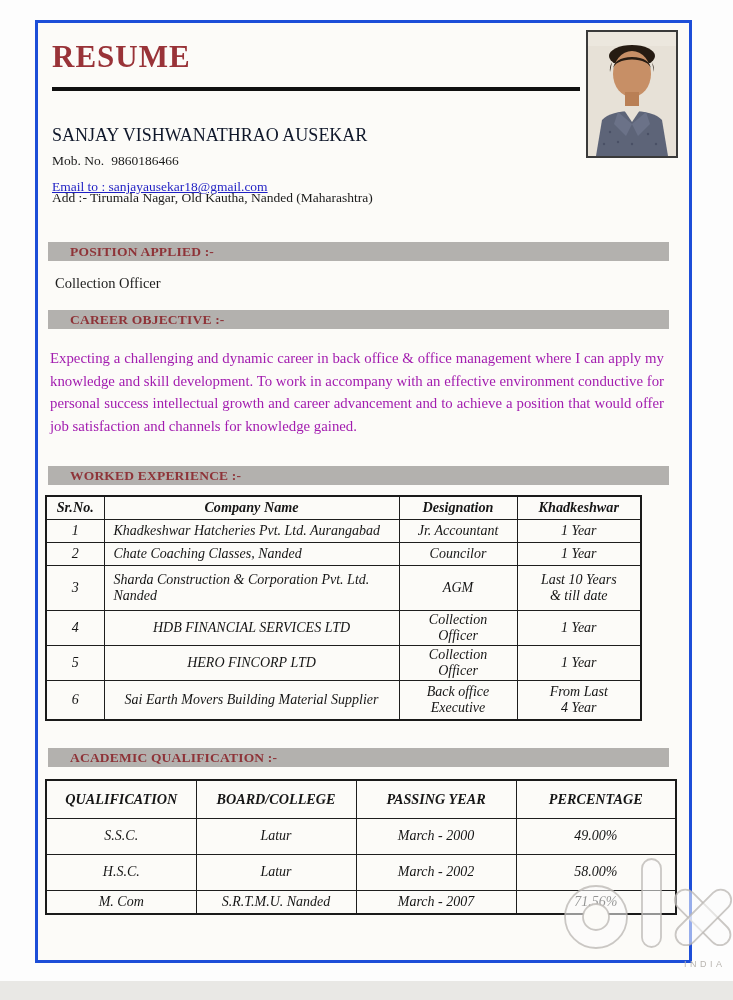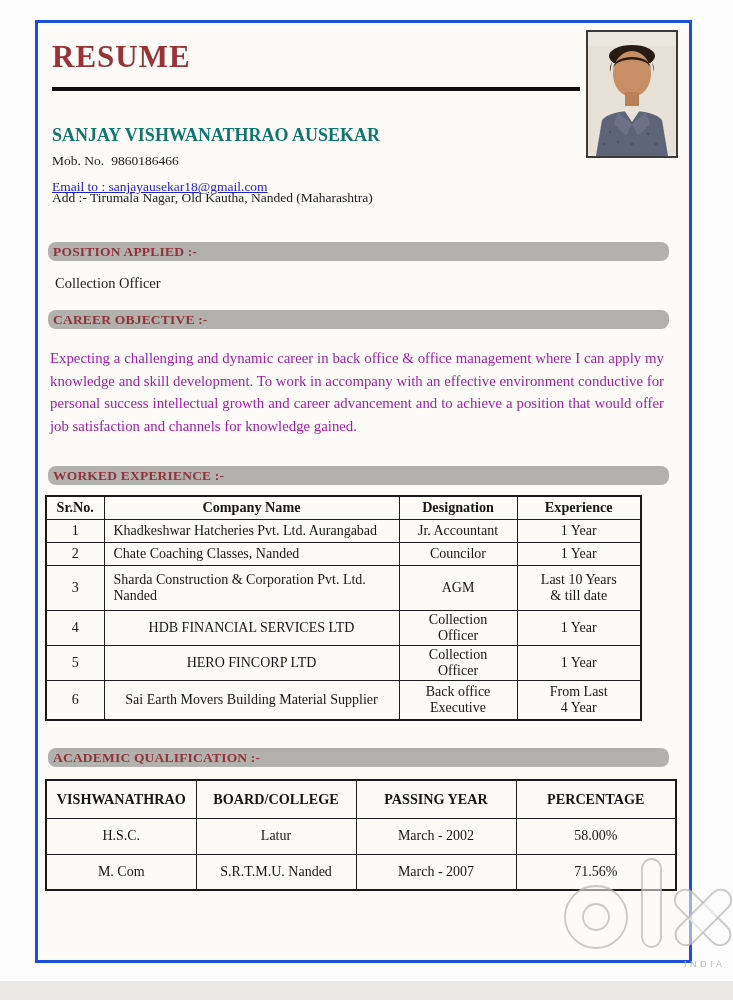--- a/index.html
+++ b/index.html
@@ -18,48 +18,48 @@
     position:absolute;left:14px;top:16px;font-size:31px;font-weight:bold;
     color:#993338;letter-spacing:1px;
   }
   .title-underline{position:absolute;left:14px;top:64px;width:528px;height:4px;background:#101010;}
 
   .photo{
     position:absolute;left:548px;top:7px;width:92px;height:128px;
     border:2px solid #3a3a3a;background:#e6e0d6;box-sizing:border-box;overflow:hidden;
   }
 
-  .name{position:absolute;left:14px;top:102px;font-size:18px;font-weight:bold;color:#0f766e;}
+  .name{position:absolute;left:14px;top:102px;font-size:18px;font-weight:normal;color:#0f172a;}
   .contact-line{position:absolute;left:14px;font-size:13.5px;color:#1b1b1b;}
   .mob{top:130px;}
   .email{top:148px;color:#1f1fc4;text-decoration:underline;cursor:pointer;margin-top:8px;}
   .addr{top:167px;}
   .mob .num{margin-left:7px;}
 
   .bar{
     position:absolute;left:10px;width:621px;height:19px;background:#b3b1ae;
     font-size:13.5px;font-weight:bold;color:#8e3338;line-height:19px;
-    padding-left:5px;box-sizing:border-box;letter-spacing:0.2px;border-radius:8px;
+    padding-left:22px;box-sizing:border-box;letter-spacing:0.2px;
   }
   .bar1{top:219px;}
   .bar2{top:287px;}
   .bar3{top:443px;}
   .bar4{top:725px;}
 
   .position-value{position:absolute;left:17px;top:252px;font-size:14.5px;}
 
   .objective{
     position:absolute;left:12px;top:324px;width:614px;font-size:14.8px;
     line-height:22.5px;text-align:justify;color:#a21caf;
   }
 
   table{border-collapse:collapse;position:absolute;background:transparent;}
   td,th{
     border:1.5px solid #1e1e1e;font-size:14px;text-align:center;
-    vertical-align:middle;padding:1px 4px;white-space:pre-line;color:#151515;
+    vertical-align:middle;padding:1px 4px;white-space:pre-line;color:#151515;font-style:italic;
   }
   th{font-weight:bold;font-size:14.2px;}
   .exp-table{left:7px;top:472px;border:2.5px solid #1a1a1a;}
   .exp-table col.c-sr{width:58px;}
   .exp-table col.c-co{width:295px;}
   .exp-table col.c-de{width:118px;}
   .exp-table col.c-ex{width:124px;}
   .exp-table thead tr{height:23px;}
   .exp-table tbody tr:nth-child(1){height:23px;}
   .exp-table tbody tr:nth-child(2){height:23px;}
@@ -142,21 +142,21 @@
           <col class="c-sr">
           <col class="c-co">
           <col class="c-de">
           <col class="c-ex">
         </colgroup>
       <thead>
         <tr>
           <th>Sr.No.</th>
           <th>Company Name</th>
           <th>Designation</th>
-          <th>Experience</th>
+          <th>Khadkeshwar</th>
         </tr>
       </thead>
       <tbody>
         <tr>
           <td>1</td>
           <td class="left">Khadkeshwar Hatcheries Pvt. Ltd. Aurangabad</td>
           <td>Jr. Accountant</td>
           <td>1 Year</td>
         </tr>
         <tr>
@@ -202,27 +202,33 @@
 
     <table class="acad-table">
       <colgroup>
           <col class="c-q">
           <col>
           <col>
           <col>
         </colgroup>
       <thead>
         <tr>
-          <th>VISHWANATHRAO</th>
+          <th>QUALIFICATION</th>
           <th>BOARD/COLLEGE</th>
           <th>PASSING YEAR</th>
           <th>PERCENTAGE</th>
         </tr>
       </thead>
       <tbody>
+        <tr>
+          <td>S.S.C.</td>
+          <td>Latur</td>
+          <td>March - 2000</td>
+          <td>49.00%</td>
+        </tr>
         <tr>
           <td>H.S.C.</td>
           <td>Latur</td>
           <td>March - 2002</td>
           <td>58.00%</td>
         </tr>
         <tr>
           <td>M. Com</td>
           <td>S.R.T.M.U. Nanded</td>
           <td>March - 2007</td>

